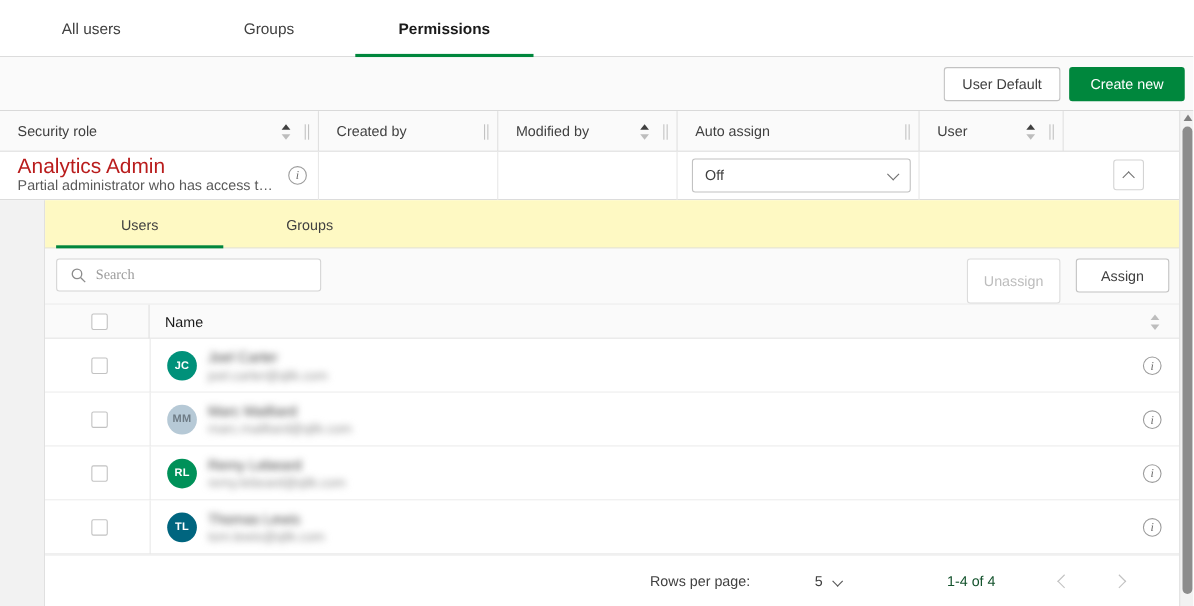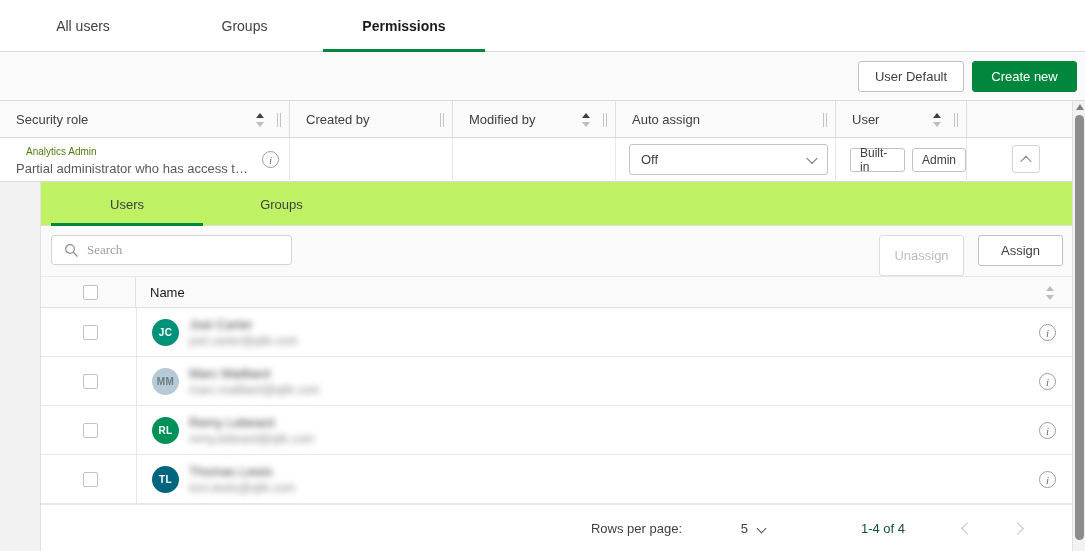--- a/index.html
+++ b/index.html
@@ -120,21 +120,21 @@
     display: flex; align-items: center;
   }
   #c0 { left: 0px;   width: 290px; }
   #c1 { left: 290px; width: 163px; }
   #c2 { left: 453px; width: 163px; }
   #c3 { left: 616px; width: 220px; }
   #c4 { left: 836px; width: 131px; }
   #c5 { left: 967px; width: 105px; border-right: none; }
 
   .role-block { position: absolute; left: 16px; top: 5px; }
-  .role-title { font-size: 10px; color: #4d7c0f; line-height: 17px; white-space: nowrap; margin-left: 10px; }
+  .role-title { font-size: 19px; color: #b91c1c; line-height: 17px; white-space: nowrap; }
   .role-desc  { font-size: 13px; color: #595959; line-height: 17px; white-space: nowrap; }
 
   .info-icon {
     width: 17px; height: 17px; border-radius: 50%;
     border: 1px solid #9c9c9c; color: #6e6e6e;
     font-size: 11px; font-style: italic;
     display: flex; align-items: center; justify-content: center;
     font-family: "Liberation Serif", serif;
     cursor: pointer;
   }
@@ -184,21 +184,21 @@
   .detail-inner {
     position: absolute; left: 40px; top: 0;
     width: 1032px; height: 369px;
     background: #ffffff;
     border-left: 1px solid #e0e0e0;
   }
   .subtabbar {
     position: absolute; left: 0; top: 0;
     width: 1032px; height: 44px;
     border-bottom: 1px solid #dcdcdc;
-    background: #bef264;
+    background: #fef9c3;
   }
   .subtab {
     position: absolute; top: 0; height: 44px;
     display: flex; align-items: center; justify-content: center;
     font-size: 13px; color: #404040; cursor: pointer;
   }
   .subtab .tab-underline { position: absolute; left: 0; right: 0; bottom: 0; height: 3px; background: transparent; }
   .subtab.active .tab-underline { background: #00873d; }
   #stab0 { left: 10px;  width: 152px; }
   #stab1 { left: 162px; width: 157px; }
@@ -406,26 +406,20 @@
         <div class="role-desc">Partial administrator who has access t…</div>
       </div>
       <div class="info-icon" id="role-info-icon">i</div>
     </div>
     <div class="cell" id="c1"></div>
     <div class="cell" id="c2"></div>
     <div class="cell" id="c3">
       <div class="select" id="auto-assign-select">
         <span>Off</span>
         <span class="chev"></span>
-      </div>
-    </div>
-    <div class="cell" id="c4">
-      <div id="type-tags">
-        <span class="tag">Built-in</span>
-        <span class="tag">Admin</span>
       </div>
     </div>
     <div class="cell" id="c5">
       <div id="collapse-button">
         <span class="chev up"></span>
       </div>
     </div>
   </div>
 
   <div class="detail">

